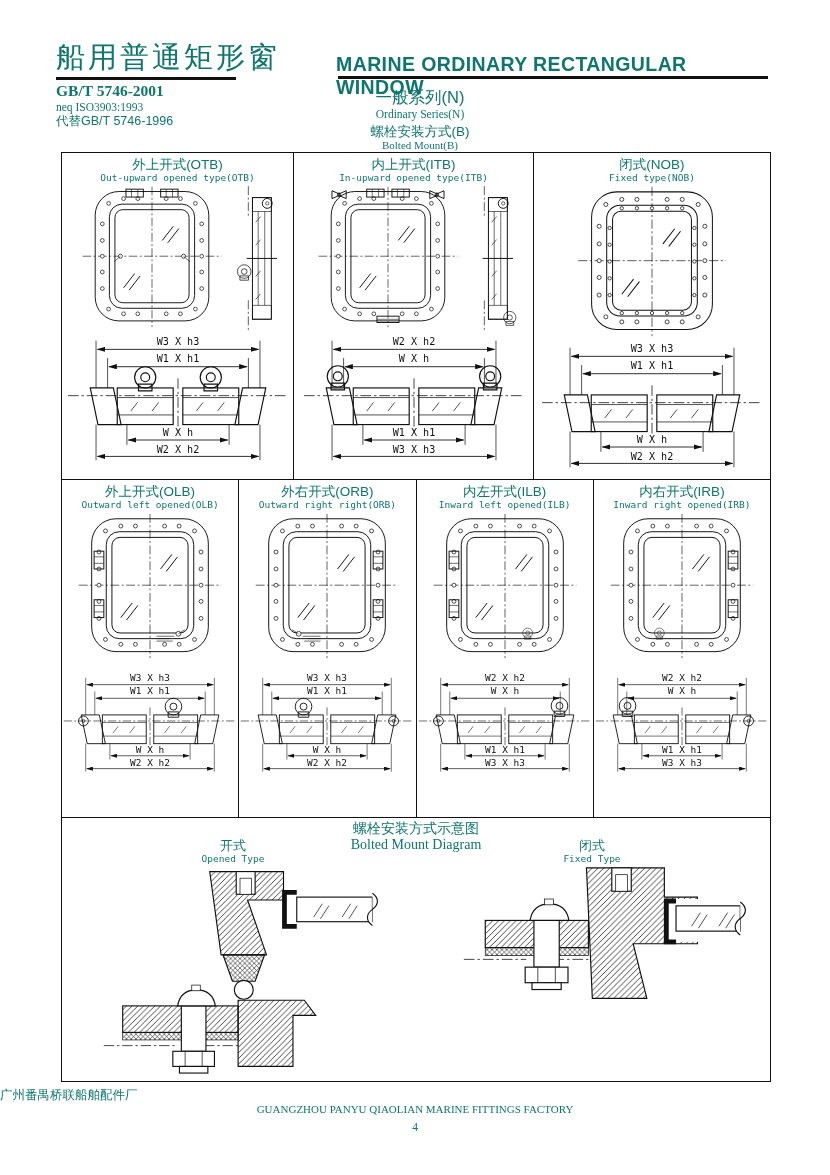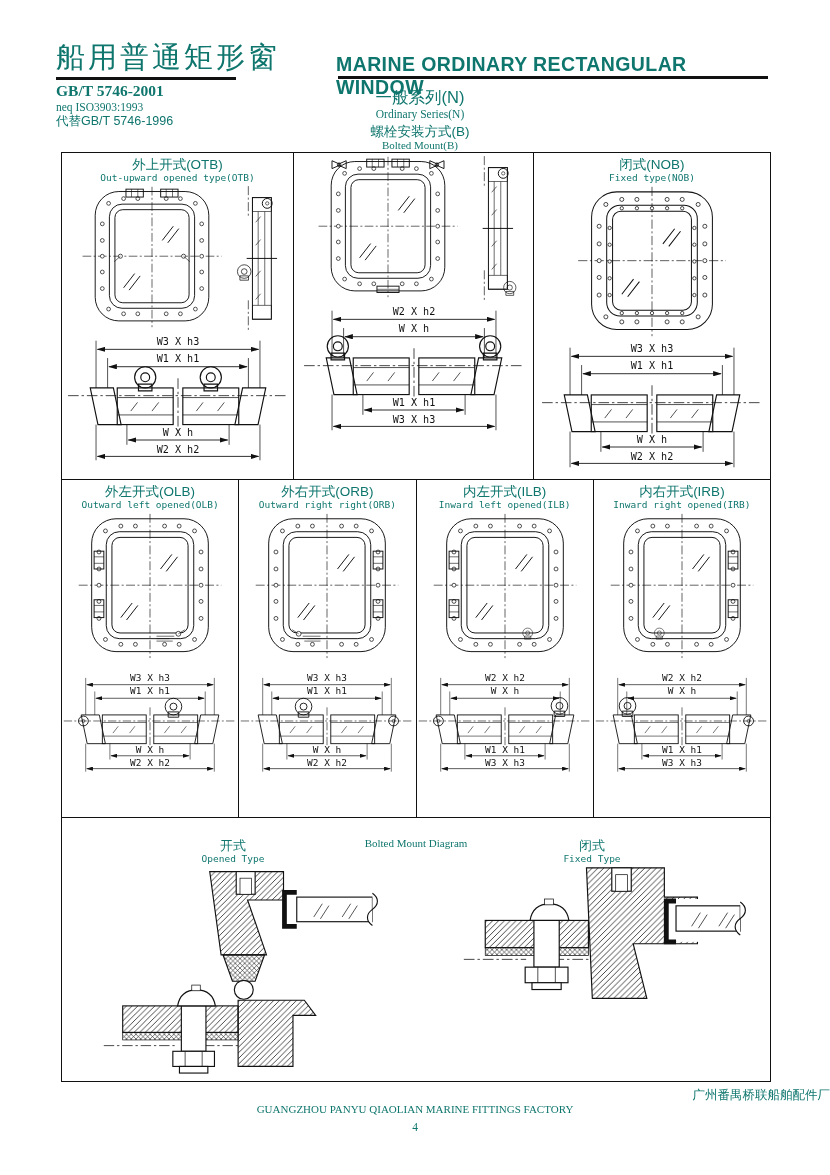--- a/index.html
+++ b/index.html
@@ -39,30 +39,30 @@
   
   .ln{fill:none;stroke:#111;stroke-width:1.2;stroke-linecap:butt}
   .lnt{stroke-width:.75}
   .cl{stroke-dasharray:11 3 2.5 3;stroke-width:.8;fill:none;stroke:#111}
   .dimline{stroke-width:.9}
   .lnb{fill:#fff;stroke:#111;stroke-width:.9}
   .dim{font-family:"DejaVu Sans Mono",monospace;font-size:10.5px;fill:#111;stroke:none;text-anchor:middle}
   .dim2{font-size:12.5px}
   
   .bm-title-cn{top:2px;width:100%;text-align:center;font-size:14px}
-  .bm-title-en{top:19px;width:100%;text-align:center;font-size:11px}
+  .bm-title-en{top:19px;width:100%;text-align:center;font-size:14px}
   .lbl{width:220px;text-align:center;line-height:1.15}
   .lbl-cn{font-size:13px}
   .lbl-en{font-family:"DejaVu Sans Mono",monospace;font-size:9.5px}
   .lbl-open{left:61px;top:21px}
   .lbl-fixed{left:420px;top:21px}
   .sec-left{left:36px;top:46px}
   .sec-right{left:396px;top:44px}
   
-  .fact-cn{left:0;top:1087px;width:830px;text-align:right;font-size:12.5px}
+  .fact-cn{left:0;top:1087px;width:830px;text-align:left;font-size:12.5px}
   .fact-en{left:0;top:1103px;width:830px;text-align:center;font-size:11px}
   .pageno{left:0;top:1121px;width:830px;text-align:center;font-size:11.5px}
 </style>
 </head>
 <body>
 
 <div class="page">
 
   <svg width="0" height="0" style="position:absolute" aria-hidden="true">
     <defs>
@@ -223,20 +223,24 @@
           <use href="#eye" x="81" y="47"></use>
             <use href="#eye" x="149" y="47"></use>
           <text class="dim" x="115" y="13">W3 X h3</text>
           <text class="dim" x="115" y="31">W1 X h1</text>
           <text class="dim" x="115" y="108">W X h</text>
           <text class="dim" x="115" y="125">W2 X h2</text>
         </svg>
       </div>
 
       <div class="cell c2 bR">
+        <div class="ch">
+          <div class="ch-cn">内上开式(ITB)</div>
+          <div class="ch-en">In-upward opened type(ITB)</div>
+        </div>
         <div class="views">
           <svg width="158" height="142" viewBox="0 0 200 180">
             <use href="#front-win"></use>
             <use href="#hng" x="84" y="9"></use>
               <use href="#hng" x="116" y="9"></use>
             <use href="#wing" x="38" y="11"></use>
               <use href="#wing" x="162" y="11"></use>
             <rect class="ln" x="86" y="165" width="28" height="8" fill="#fff"></rect>
             <line class="ln lnt" x1="86" y1="169" x2="114" y2="169"></line>
           </svg>
@@ -295,21 +299,21 @@
           <text class="dim" x="115" y="108">W X h</text>
           <text class="dim" x="115" y="125">W2 X h2</text>
         </svg>
       </div>
     </div>
 
     <div class="r2">
 
       <div class="cell q bR">
         <div class="ch">
-          <div class="ch-cn">外左开式(OLB)</div>
+          <div class="ch-cn">外上开式(OLB)</div>
           <div class="ch-en">Outward left opened(OLB)</div>
         </div>
         <div class="views">
           <svg width="162" height="146" viewBox="0 0 200 180">
             <use href="#front-win"></use>
             <use href="#hngv" x="37" y="58"></use>
               <use href="#hngv" x="37" y="118"></use>
             <g class="ln lnt">
                 <path d="M108,152 h22 M108,155 h16 M108,158 h20"></path>
               <circle class="lnb" cx="135" cy="149" r="3"></circle>
@@ -399,20 +403,21 @@
             <use href="#pivot" x="203" y="66"></use>
           <text class="dim dim2" x="115" y="13">W2 X h2</text>
           <text class="dim dim2" x="115" y="31">W X h</text>
           <text class="dim dim2" x="115" y="108">W1 X h1</text>
           <text class="dim dim2" x="115" y="125">W3 X h3</text>
         </svg>
       </div>
     </div>
 
     <div class="r3">
+      <div class="abs bm-title-cn">螺栓安装方式示意图</div>
       <div class="abs bm-title-en mono">Bolted Mount Diagram</div>
 
       <div class="abs lbl lbl-fixed">
         <div class="lbl-cn">闭式</div>
         <div class="lbl-en">Fixed Type</div>
       </div>
       <div class="abs lbl lbl-open">
         <div class="lbl-cn">开式</div>
         <div class="lbl-en">Opened Type</div>
       </div>

